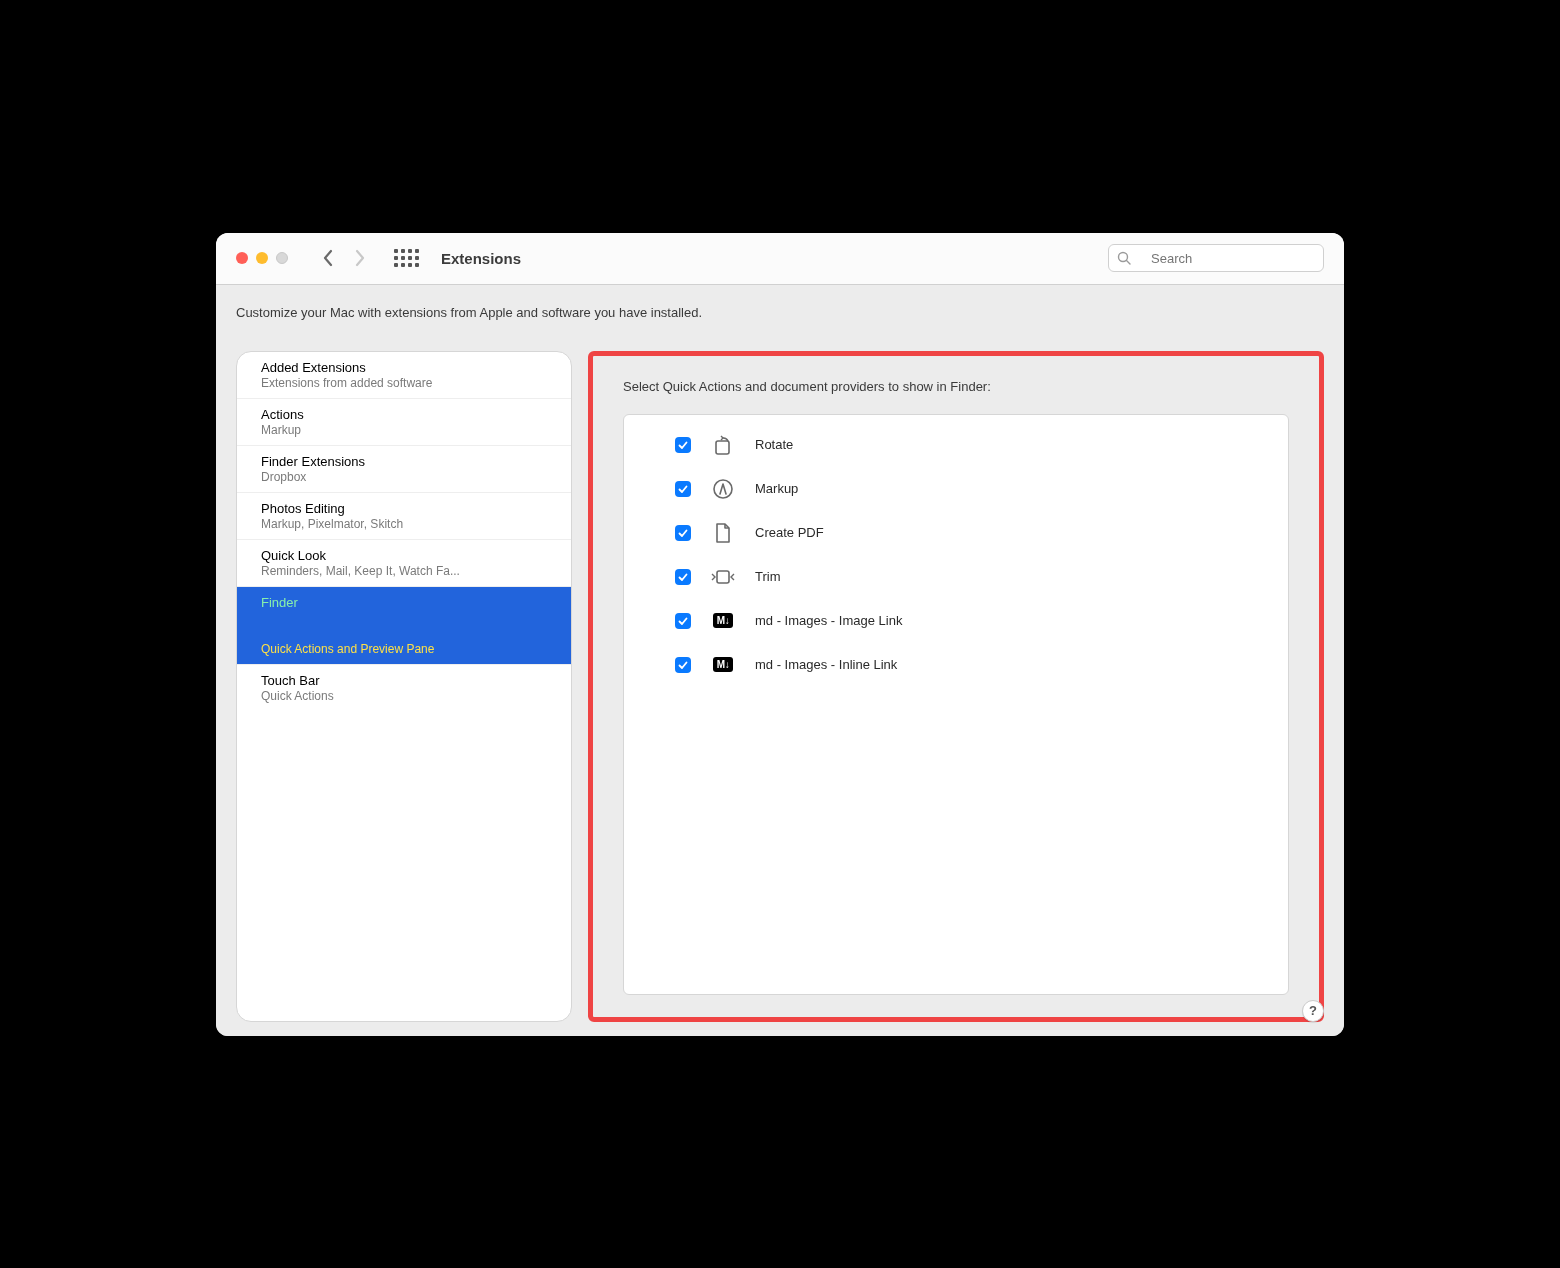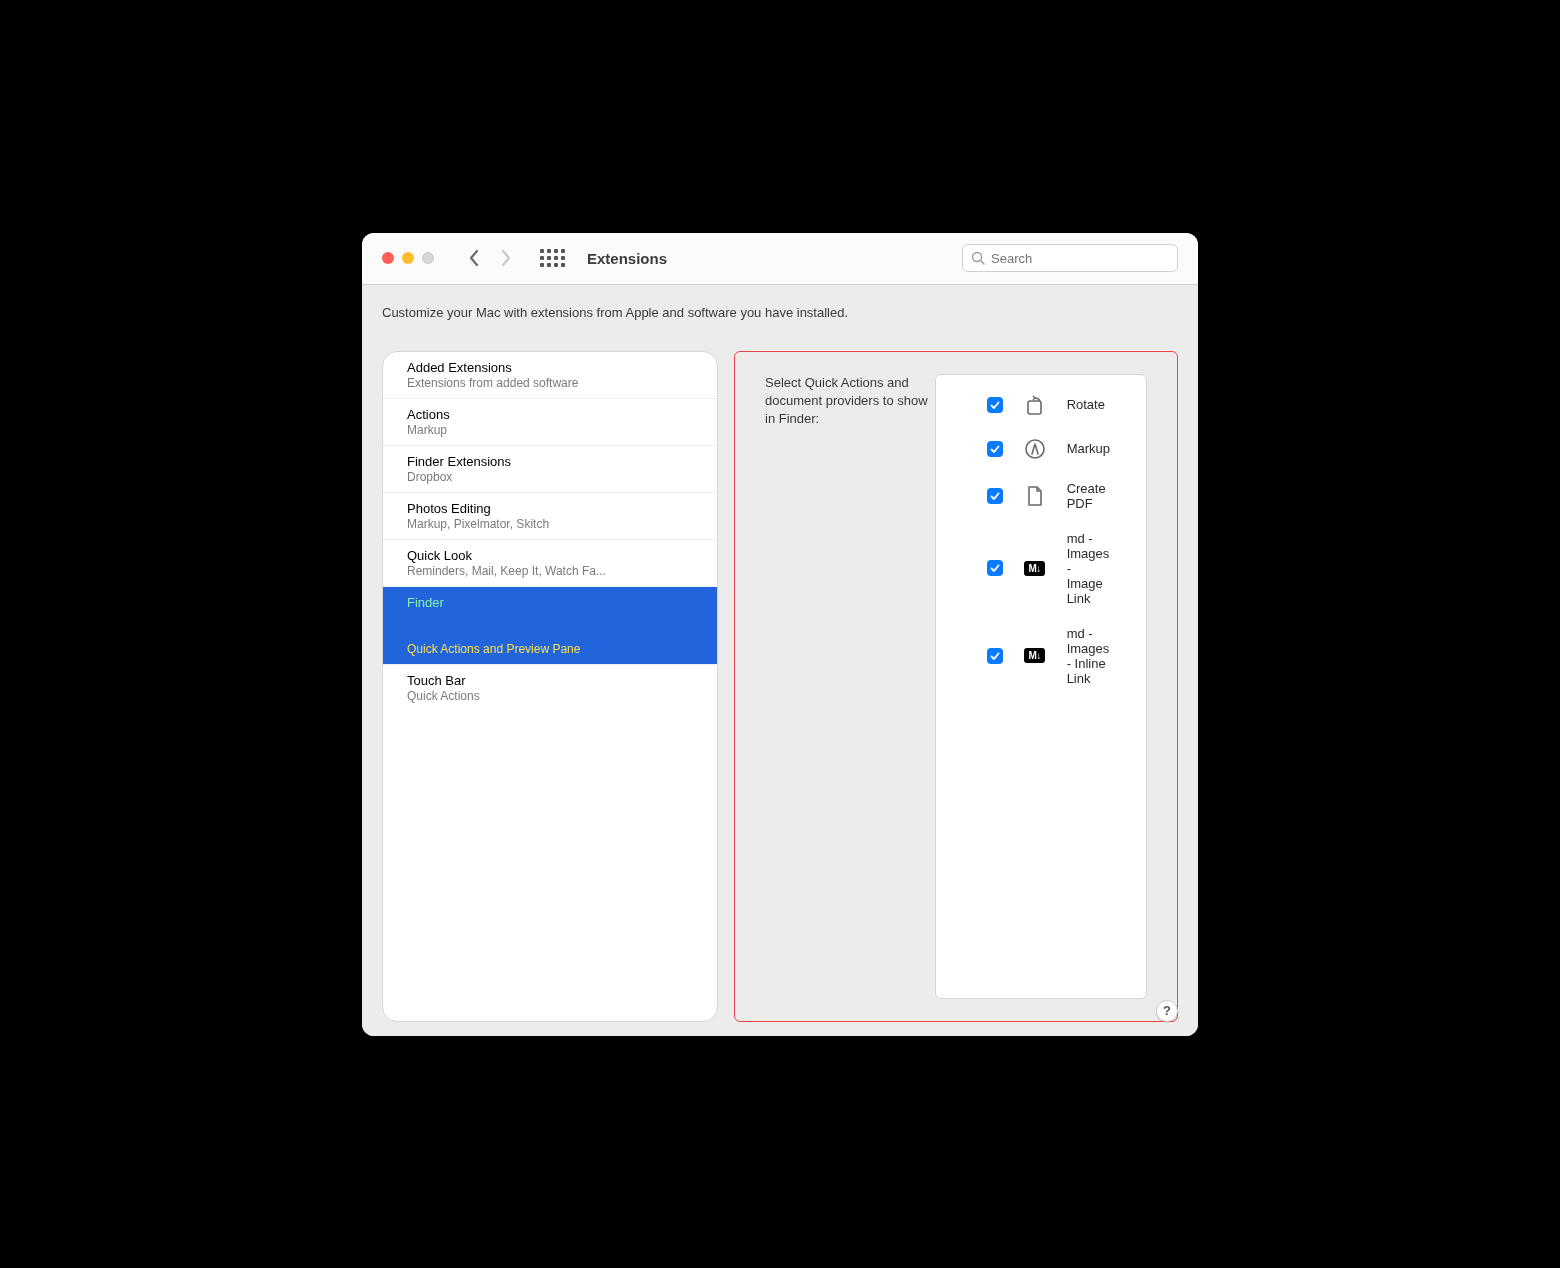--- a/index.html
+++ b/index.html
@@ -6,21 +6,21 @@
     body {
       font-family: -apple-system, BlinkMacSystemFont, "Helvetica Neue", Arial, sans-serif;
       background: #000;
       width: 1560px;
       height: 1268px;
       display: flex;
       align-items: center;
       justify-content: center;
     }
     .window {
-      width: 836px;
+      width: 1128px;
       height: 803px;
       background: #ececec;
       border-radius: 12px;
       box-shadow: 0 20px 60px rgba(0,0,0,0.5);
       overflow: hidden;
       display: flex;
       flex-direction: column;
       position: relative;
     }
     .titlebar {
@@ -74,21 +74,21 @@
     .spacer { flex: 1; }
     .search-box {
       width: 216px;
       height: 28px;
       background: #fff;
       border: 1px solid #d0d0d0;
       border-radius: 6px;
       display: flex;
       align-items: center;
       padding: 0 8px;
-      gap: 6px;
+      gap: 20px;
     }
     .search-box svg { flex-shrink: 0; }
     .search-box input {
       border: none;
       outline: none;
       width: 100%;
       font-size: 13px;
       background: transparent;
     }
     .content {
@@ -136,25 +136,25 @@
       color: #7a7a7a;
       white-space: nowrap;
       overflow: hidden;
       text-overflow: ellipsis;
     }
     .sidebar-item.selected .title { color: #86efac; }
     .sidebar-item.selected .subtitle { color: #fde047; margin-top: 32px; }
     .detail-panel {
       flex: 1;
       background: #ececec;
-      border: 1px solid #ef4444;
+      border: 5px solid #ef4444;
       border-radius: 6px;
       padding: 22px 30px;
       display: flex;
-      flex-direction: row;
+      flex-direction: column;
     }
     .detail-header {
       font-size: 13px;
       color: #3a3a3a;
       line-height: 1.4;
       margin-bottom: 18px;
     }
     .action-list {
       flex: 1;
       background: #fff;
@@ -344,20 +344,35 @@
             </div>
             <div class="action-icon">
               <svg width="24" height="24" viewBox="0 0 24 24">
                   <path d="M6 3 L14 3 L18 7 L18 21 L6 21 Z" stroke="#6a6a6a" stroke-width="1.6" fill="none" stroke-linejoin="round"></path>
                   <path d="M14 3 L14 7 L18 7" stroke="#6a6a6a" stroke-width="1.6" fill="none" stroke-linejoin="round"></path>
                 </svg>
             </div>
             <div class="action-label">Create PDF</div>
           </div>
 
+          <div class="action-row">
+            <div class="chk">
+              <svg width="12" height="12" viewBox="0 0 12 12">
+                  <path d="M2.5 6.5 L5 9 L9.5 3.5" stroke="#fff" stroke-width="1.8" fill="none" stroke-linecap="round" stroke-linejoin="round"></path>
+                </svg>
+            </div>
+            <div class="action-icon">
+              <svg width="28" height="18" viewBox="0 0 28 18">
+                  <rect x="8" y="3" width="12" height="12" rx="2" stroke="#6a6a6a" stroke-width="1.6" fill="none"></rect>
+                  <path d="M3 6 L6 9 L3 12" stroke="#6a6a6a" stroke-width="1.4" fill="none"></path>
+                  <path d="M25 6 L22 9 L25 12" stroke="#6a6a6a" stroke-width="1.4" fill="none"></path>
+                </svg>
+            </div>
+            <div class="action-label">Trim</div>
+          </div>
 
           <div class="action-row">
             <div class="chk">
               <svg width="12" height="12" viewBox="0 0 12 12">
                   <path d="M2.5 6.5 L5 9 L9.5 3.5" stroke="#fff" stroke-width="1.8" fill="none" stroke-linecap="round" stroke-linejoin="round"></path>
                 </svg>
             </div>
             <div class="action-icon">
               <span class="md-badge">M↓</span>
             </div>

